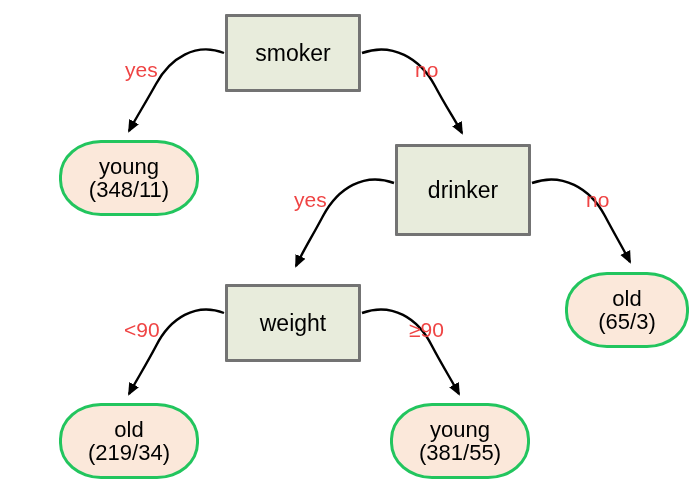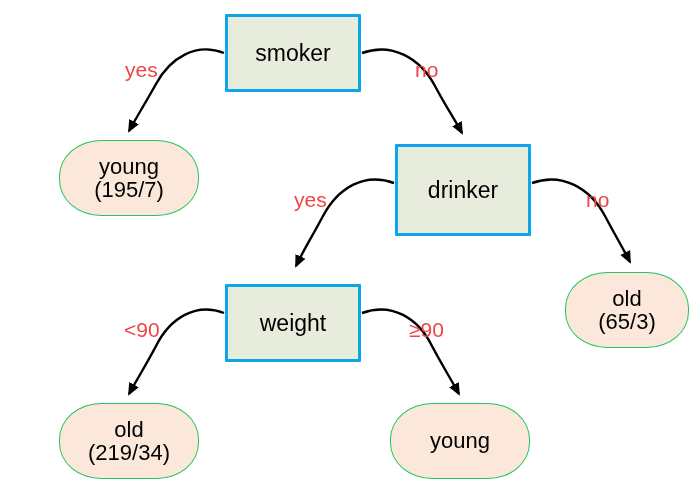--- a/index.html
+++ b/index.html
@@ -31,27 +31,27 @@
     box-sizing: border-box;
     display: flex;
     flex-direction: column;
     align-items: center;
     justify-content: center;
     text-align: center;
     color: #000000;
     line-height: 1.06;
   }
   .decision-node {
-    border: 3px solid #0ea5e9;
+    border: 3px solid #737373;
     background: #e8ecdc;
     font-size: 23px;
     border-radius: 1px;
   }
   .leaf-node {
-    border: 1px solid #22c55e;
+    border: 3px solid #22c55e;
     background: #fbe8da;
     font-size: 22px;
     border-radius: 42px / 36px;
   }
   .leaf-line {
     display: block;
     white-space: nowrap;
   }
   .edge-label {
     position: absolute;
@@ -92,35 +92,36 @@
   <div class="node decision-node" style="left:395px; top:144px; width:136px; height:92px;">
     <span class="leaf-line">drinker</span>
   </div>
 
   <div class="node decision-node" style="left:225px; top:284px; width:136px; height:78px;">
     <span class="leaf-line">weight</span>
   </div>
 
   <div class="node leaf-node" style="left:59px; top:140px; width:140px; height:76px;">
     <span class="leaf-line">young</span>
-    <span class="leaf-line">(195/7)</span>
+    <span class="leaf-line">(348/11)</span>
   </div>
 
   <div class="node leaf-node" style="left:565px; top:272px; width:124px; height:76px;">
     <span class="leaf-line">old</span>
     <span class="leaf-line">(65/3)</span>
   </div>
 
   <div class="node leaf-node" style="left:59px; top:403px; width:140px; height:76px;">
     <span class="leaf-line">old</span>
     <span class="leaf-line">(219/34)</span>
   </div>
 
   <div class="node leaf-node" style="left:390px; top:403px; width:140px; height:76px;">
     <span class="leaf-line">young</span>
+    <span class="leaf-line">(381/55)</span>
   </div>
 
   <span class="edge-label" style="left:125px; top:58px;">yes</span>
 
   <span class="edge-label" style="left:415px; top:58px;">no</span>
 
   <span class="edge-label" style="left:294px; top:188px;">yes</span>
 
   <span class="edge-label" style="left:586px; top:188px;">no</span>
 

